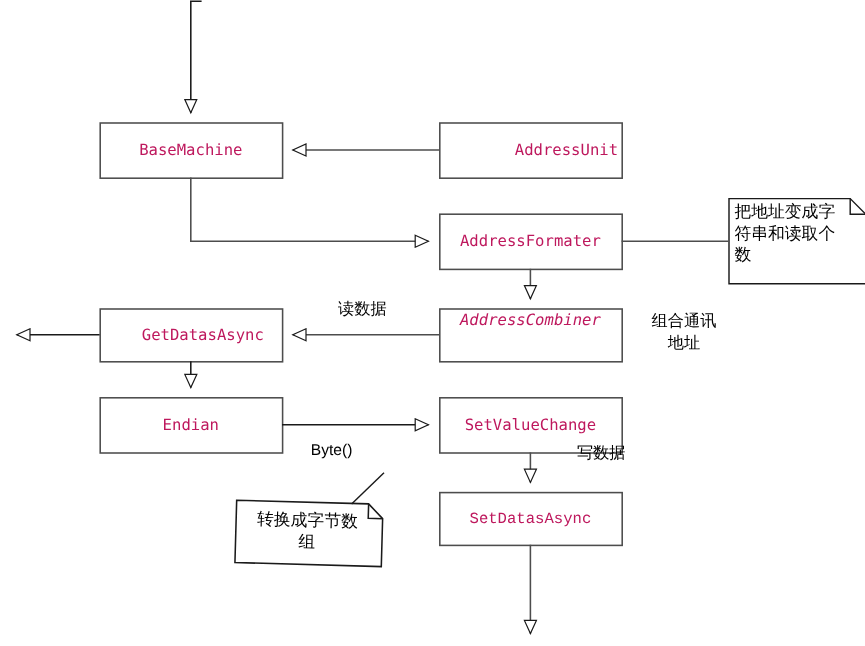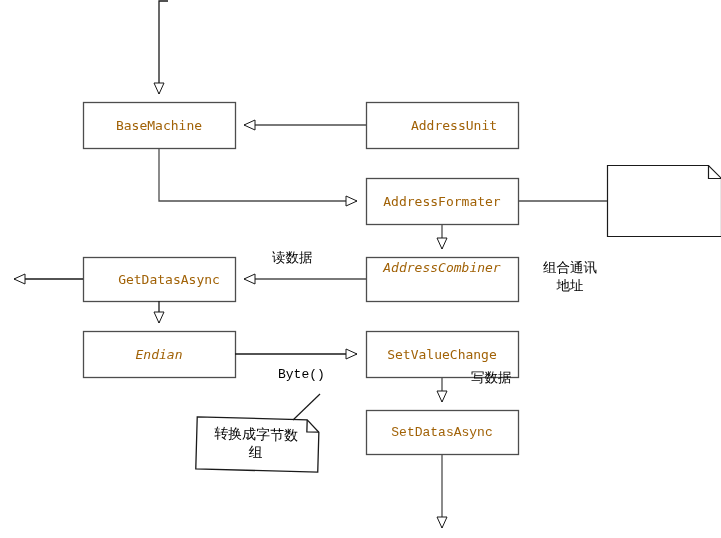--- a/index.html
+++ b/index.html
@@ -19,37 +19,36 @@
   }
   #diagram-svg {
     position: absolute;
     left: 0;
     top: 0;
   }
   .node-label {
     position: absolute;
     font-family: "DejaVu Sans Mono", "Liberation Mono", monospace;
     font-size: 13px;
-    color: #a16207;
+    color: #be185d;
     text-align: center;
     white-space: nowrap;
     letter-spacing: 0px;
   }
   .edge-label {
     position: absolute;
     font-family: "DejaVu Sans", "Liberation Sans", sans-serif;
     font-size: 13.5px;
     color: #000000;
-    text-align: left;
+    text-align: center;
     white-space: nowrap;
   }
   .edge-label.mono {
-    font-family: Liberation Mono, monospace;
+    font-family: Liberation Sans, sans-serif;
     font-size: 13px;
-    margin-left: 19px;
   }
   .note-text {
     position: absolute;
     font-family: "DejaVu Sans", "Liberation Sans", sans-serif;
     font-size: 14px;
     color: #000000;
     line-height: 18px;
   }
   .note-text.center {
     text-align: center;
@@ -111,28 +110,33 @@
 
       <path d="M 235,354 L 357,354" stroke="#1a1a1a" marker-end="url(#arrow-open)"></path>
 
       <path d="M 442,377 L 442,402" stroke="#4d4d4d" marker-end="url(#arrow-open)"></path>
 
       <path d="M 442,454 L 442,528" stroke="#4d4d4d" marker-end="url(#arrow-open)"></path>
     </g>
   </svg>
 
   <div class="node-label" style="left:83px; top:118px; width:152px;">BaseMachine</div>
-  <div class="node-label" style="left:366px; top:118px; width:152px;padding-left:12px;">AddressUnit</div>
+  <div class="node-label" style="left:384px; top:118px; width:152px;padding-left:12px;">AddressUnit</div>
   <div class="node-label" style="left:366px; top:194px; width:152px;">AddressFormater</div>
   <div class="node-label" style="left:93px; top:272px; width:152px;">GetDatasAsync</div>
   <div class="node-label" style="left:366px; top:260px; width:152px;font-style:italic;">AddressCombiner</div>
-  <div class="node-label" style="left:83px; top:347px; width:152px;font-style:italic;">Endian</div>
+  <div class="node-label" style="left:83px; top:347px; width:152px;">Endian</div>
   <div class="node-label" style="left:366px; top:347px; width:152px;">SetValueChange</div>
   <div class="node-label" style="left:366px; top:425px; width:152px;font-family:Liberation Mono, monospace;">SetDatasAsync</div>
 
+  <div class="note-text" style="left:612px; top:168px; width:108px;">
+    <div>把地址变成字</div>
+    <div>符串和读取个</div>
+    <div>数</div>
+  </div>
 
   <div class="note-text center" style="left:200px; top:425px; width:112px; transform:rotate(1.6deg);">
     <div>转换成字节数</div>
     <div>组</div>
   </div>
 
   <div class="edge-label" style="left:272px; top:249px; width:60px;">读数据</div>
 
   <div class="edge-label center" style="left:533px; top:259px; width:74px; text-align:center;">
     <div>组合通讯</div>

